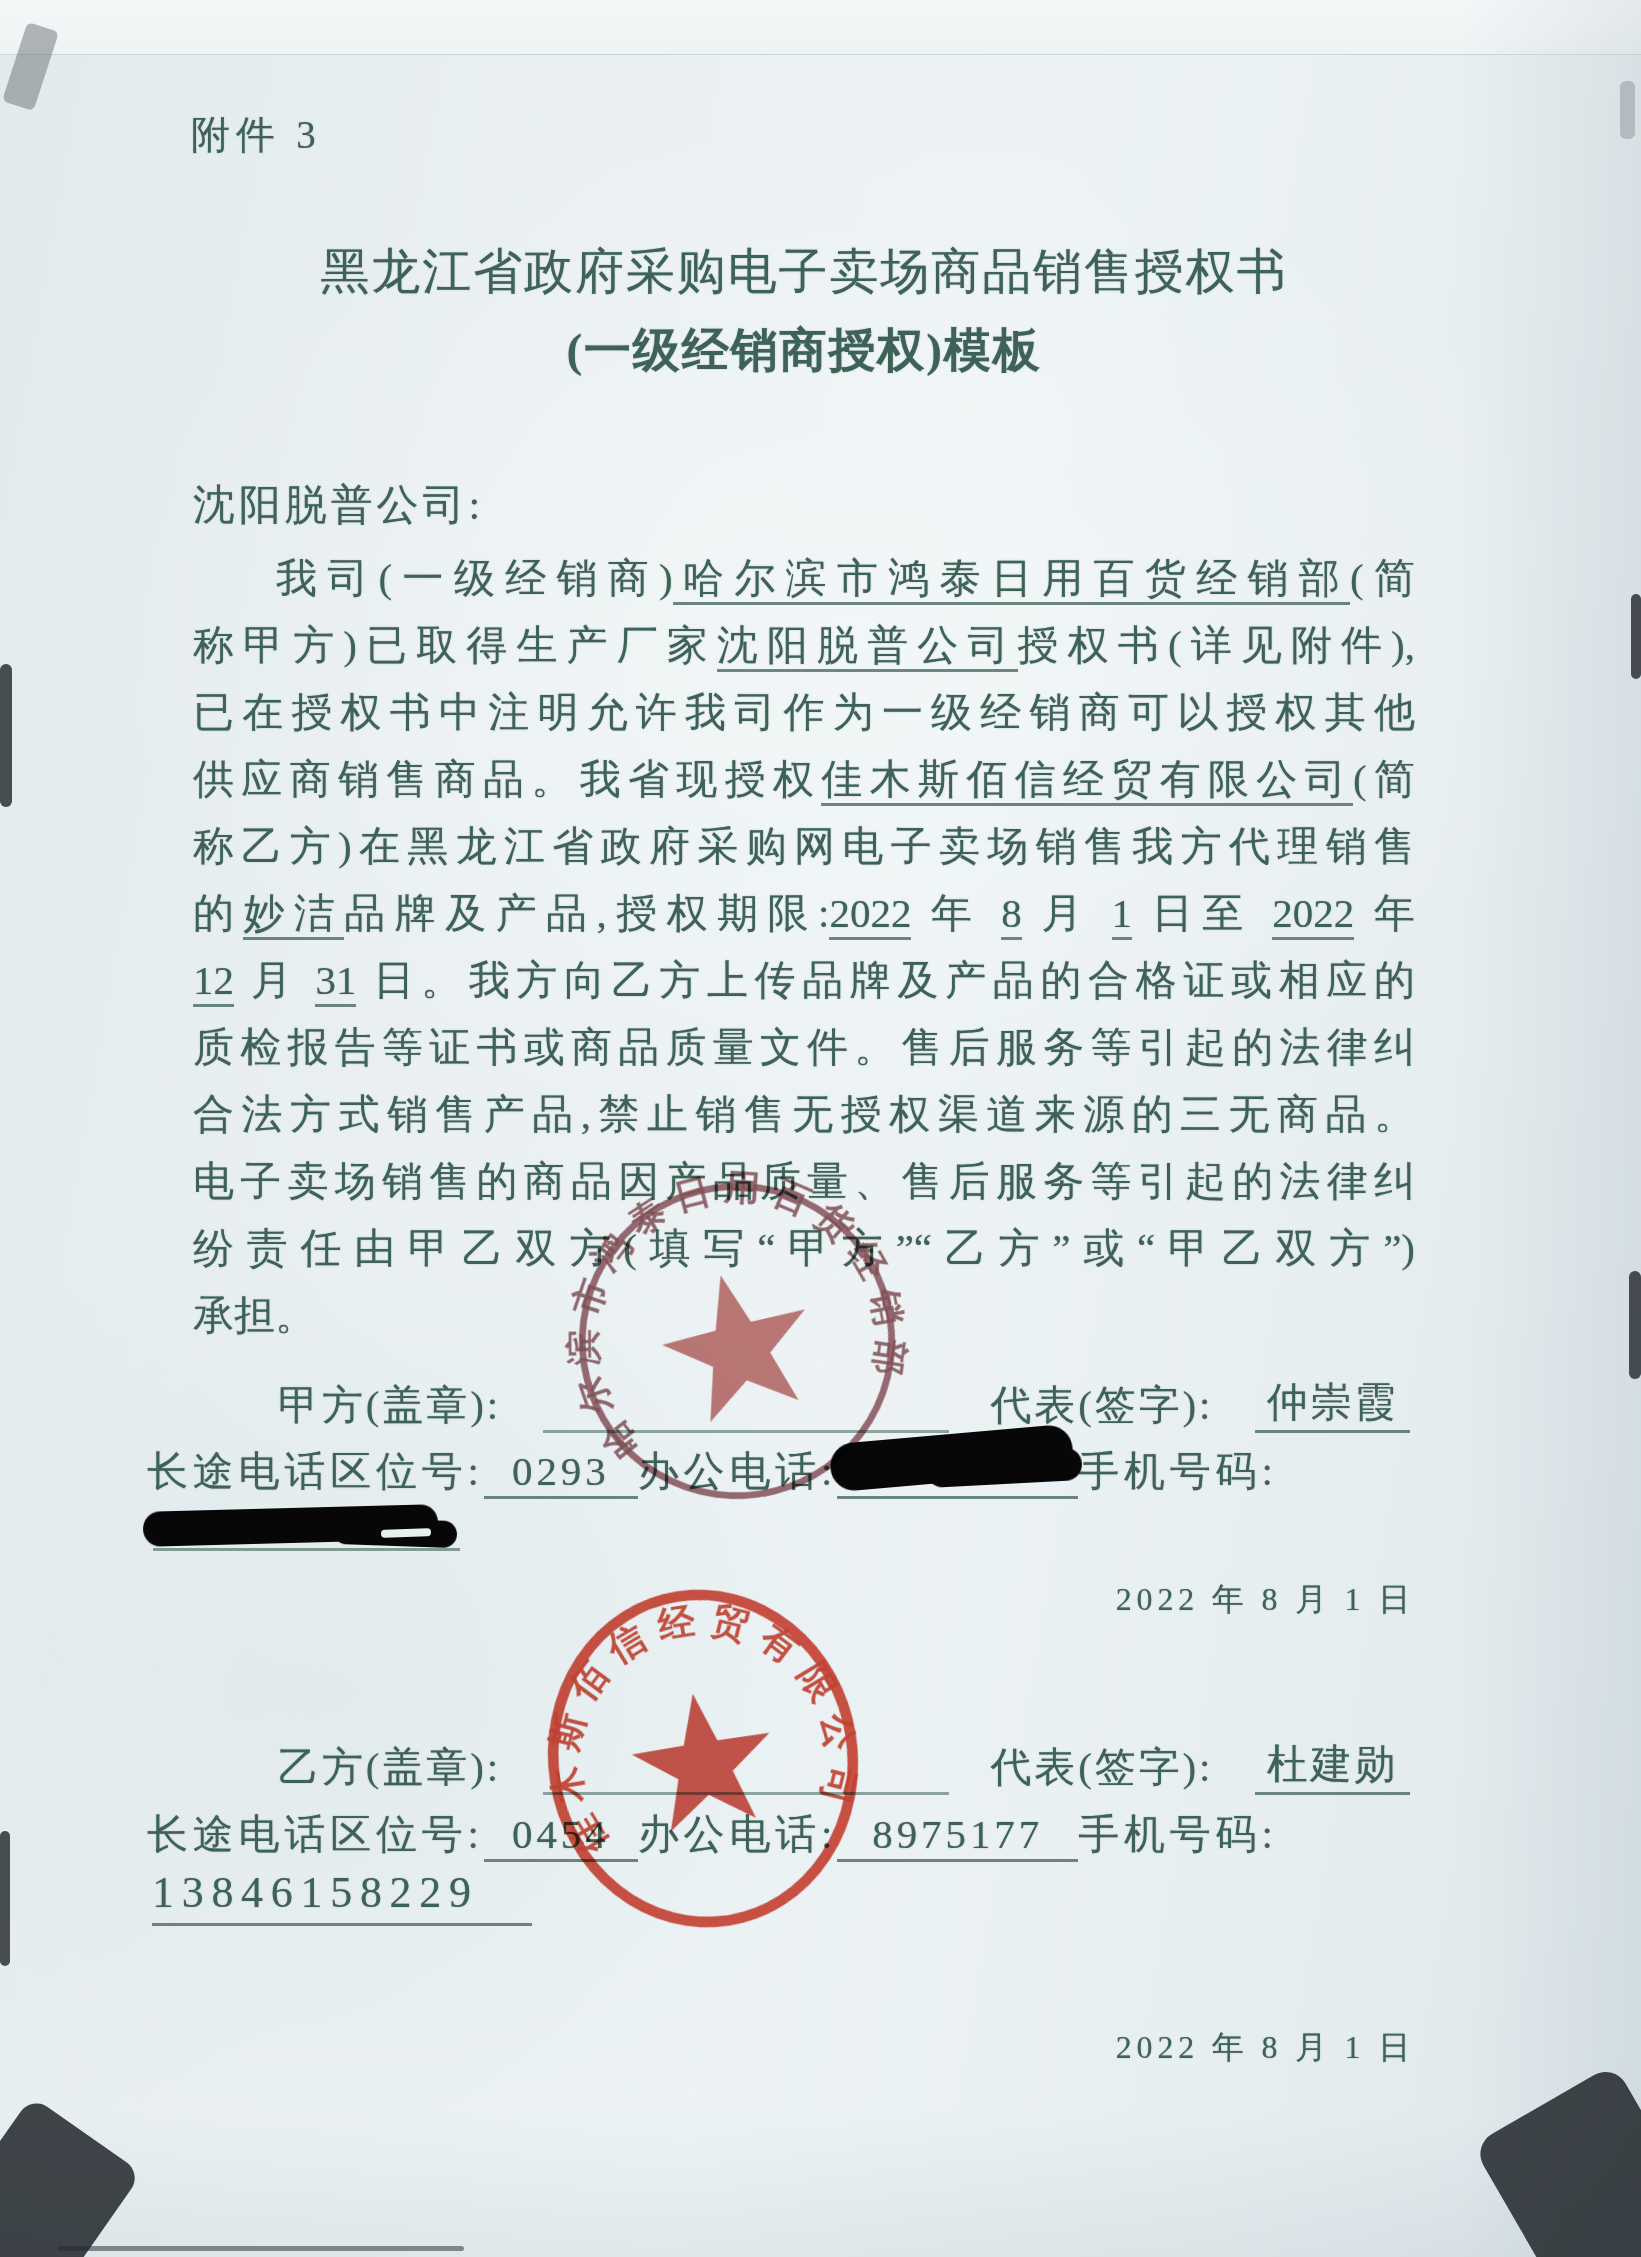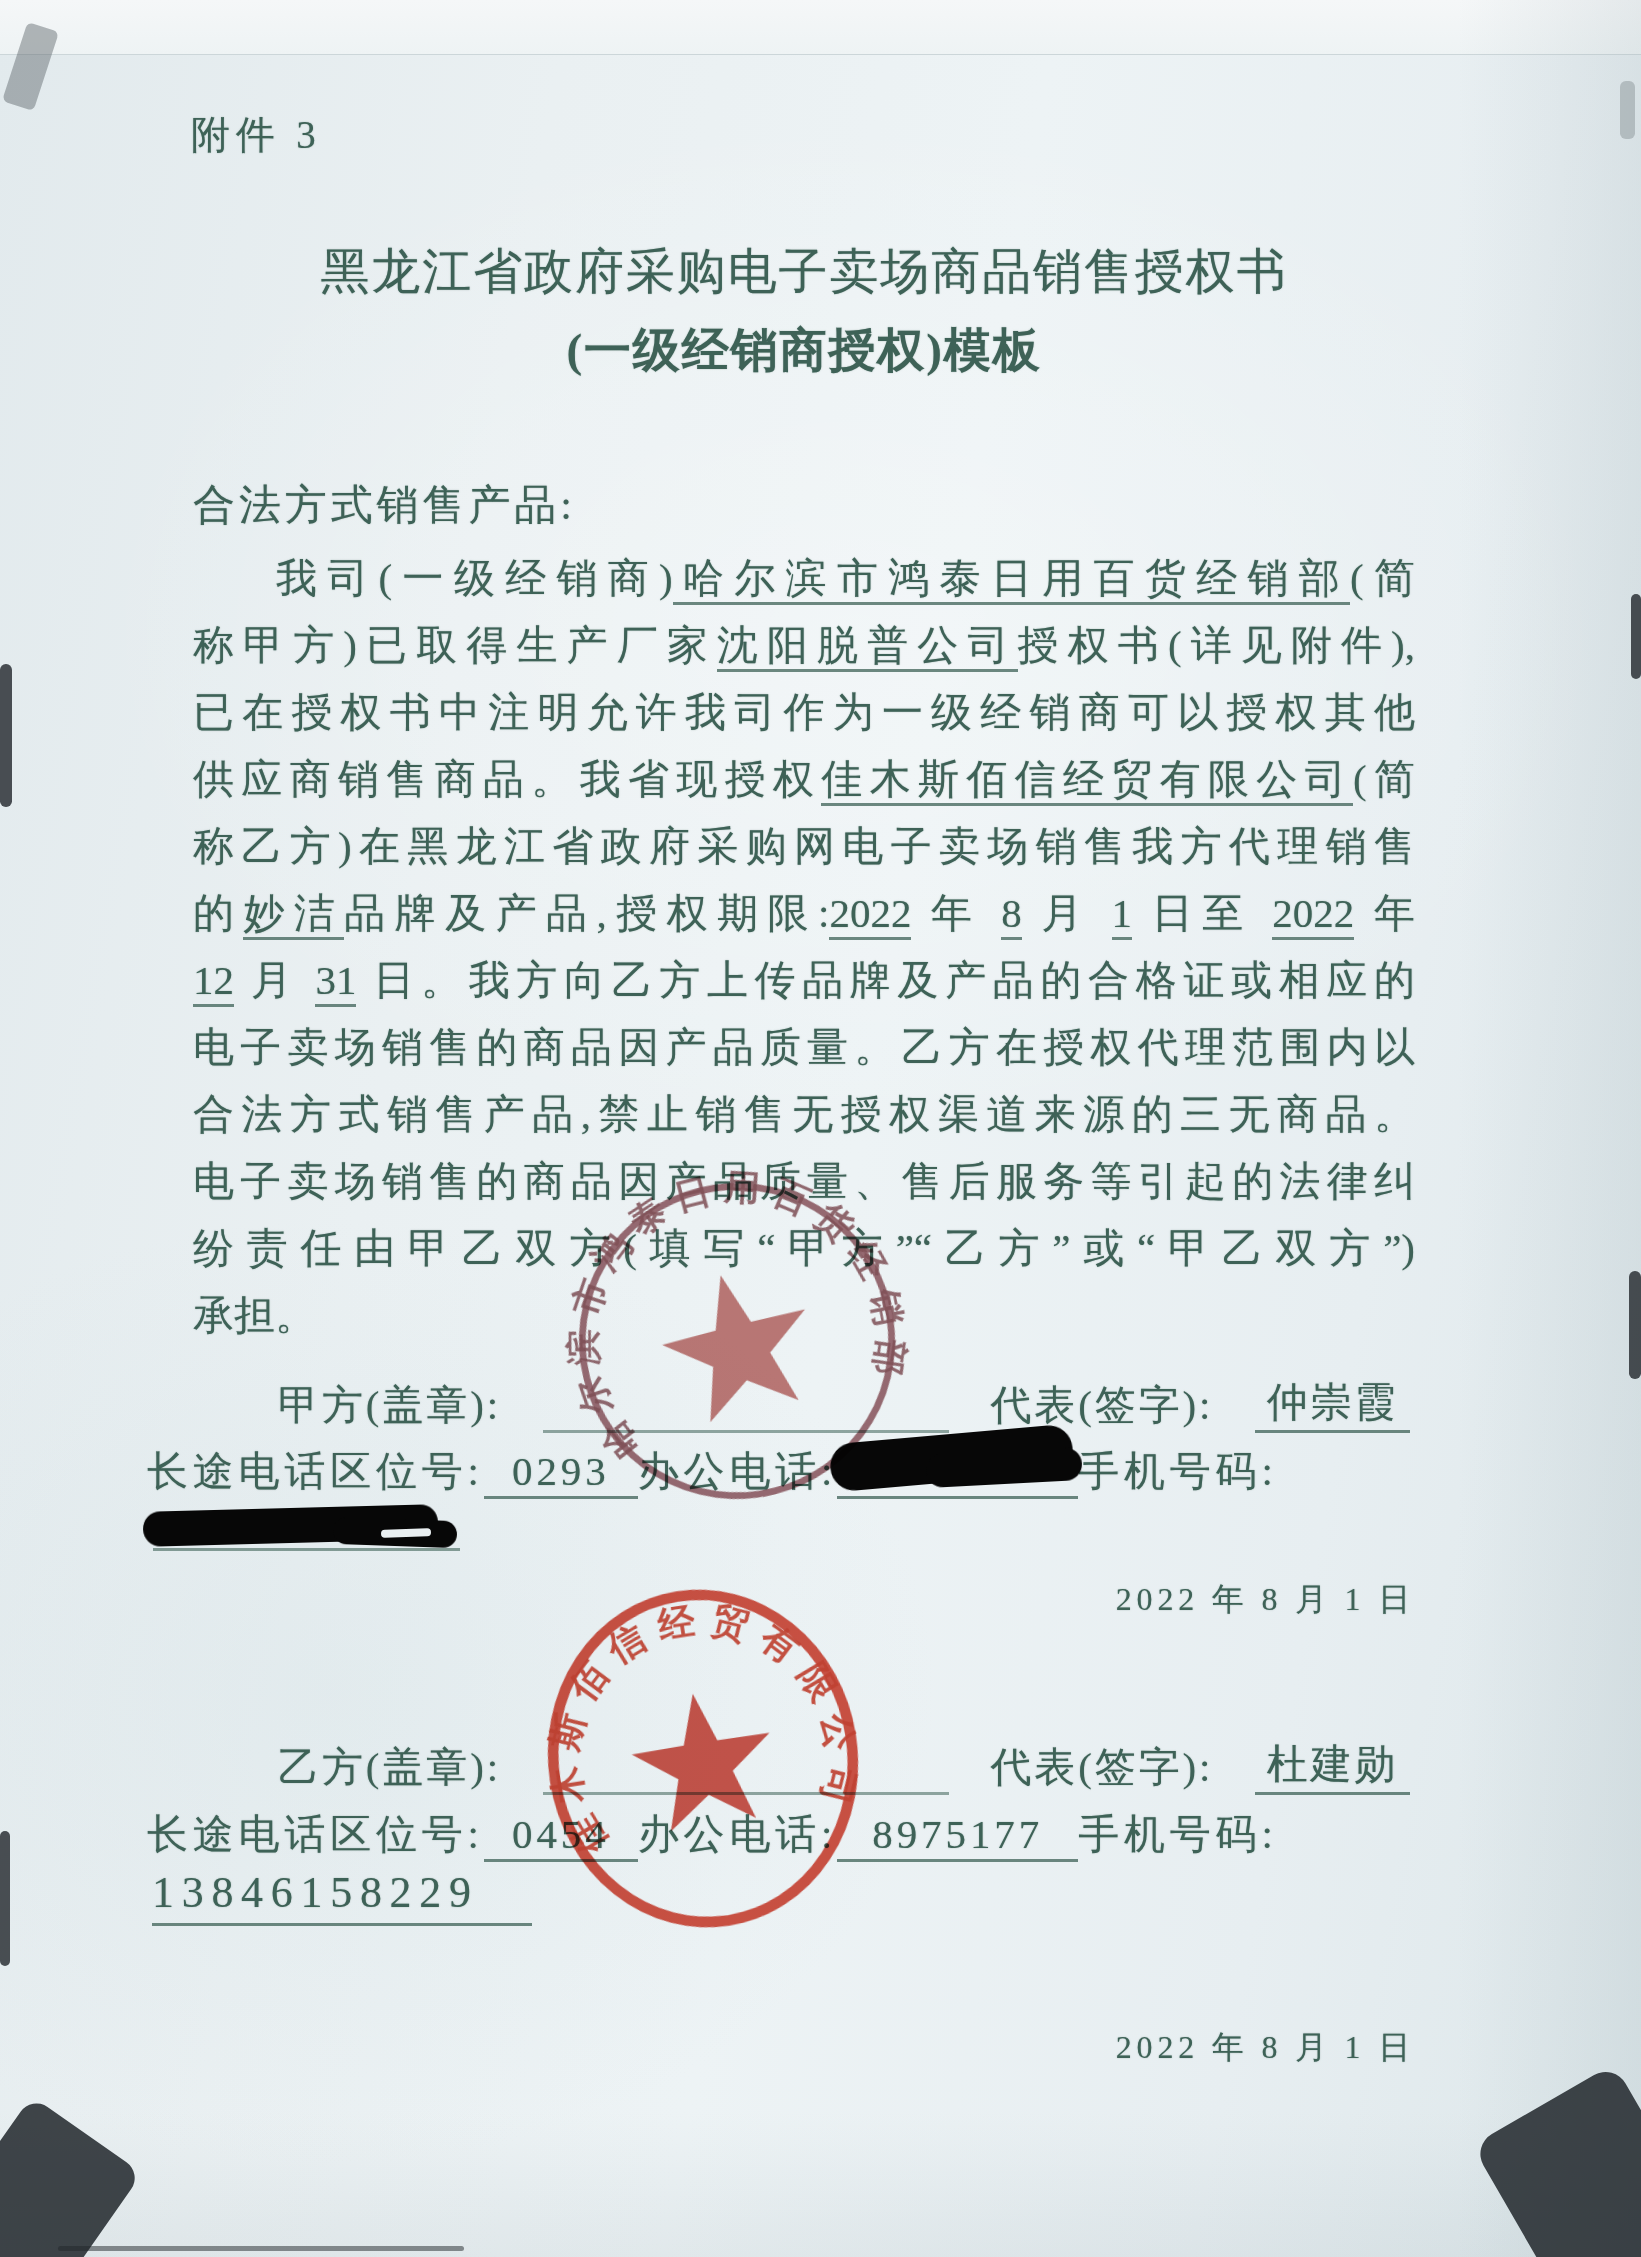--- a/index.html
+++ b/index.html
@@ -99,31 +99,31 @@
   <div class="art a4"></div>
   <div class="art a5"></div>
   <div class="art a6"></div>
   <div class="art a7"></div>
   <div class="art a8"></div>
   <div class="art a9"></div>
 
   <div class="attachment ink">附件 3</div>
   <div class="title1 ink">黑龙江省政府采购电子卖场商品销售授权书</div>
   <div class="title2 ink">(一级经销商授权)模板</div>
-  <div class="salutation ink">合法方式销售产品:</div>
+  <div class="salutation ink">沈阳脱普公司:</div>
 
   <div class="para ink">
       <div class="pline indent"><span>我司(一级经销商)</span><span class="u">哈尔滨市鸿泰日用百货经销部</span><span>(简</span></div>
       <div class="pline"><span>称甲方)已取得生产厂家</span><span class="u">沈阳脱普公司</span><span>授权书(详见附件),</span></div>
       <div class="pline"><span>已在授权书中注明允许我司作为一级经销商可以授权其他</span></div>
       <div class="pline"><span>供应商销售商品。我省现授权</span><span class="u">佳木斯佰信经贸有限公司</span><span>(简</span></div>
       <div class="pline"><span>称乙方)在黑龙江省政府采购网电子卖场销售我方代理销售</span></div>
       <div class="pline"><span>的</span><span class="u">妙洁</span><span>品牌及产品,授权期限:</span><span class="u">2022</span><span> 年 </span><span class="u">8</span><span> 月 </span><span class="u">1</span><span> 日至 </span><span class="u">2022</span><span> 年</span></div>
       <div class="pline"><span class="u">12</span><span> 月 </span><span class="u">31</span><span> 日。我方向乙方上传品牌及产品的合格证或相应的</span></div>
-      <div class="pline"><span>电子卖场销售的商品因产品质量。乙方在授权代理范围内以</span></div>
+      <div class="pline"><span>质检报告等证书或商品质量文件。售后服务等引起的法律纠</span></div>
       <div class="pline"><span>合法方式销售产品,禁止销售无授权渠道来源的三无商品。</span></div>
       <div class="pline"><span>电子卖场销售的商品因产品质量、售后服务等引起的法律纠</span></div>
       <div class="pline"><span>纷责任由甲乙双方(填写“甲方”“乙方”或“甲乙双方”)</span></div>
       <div class="pline short"><span>承担。</span></div>
     </div>
 
   <div class="sig-row ink" id="sig-a">
     <span>甲方(盖章):</span>
     <span class="blank"></span>
     <span>代表(签字):</span>

